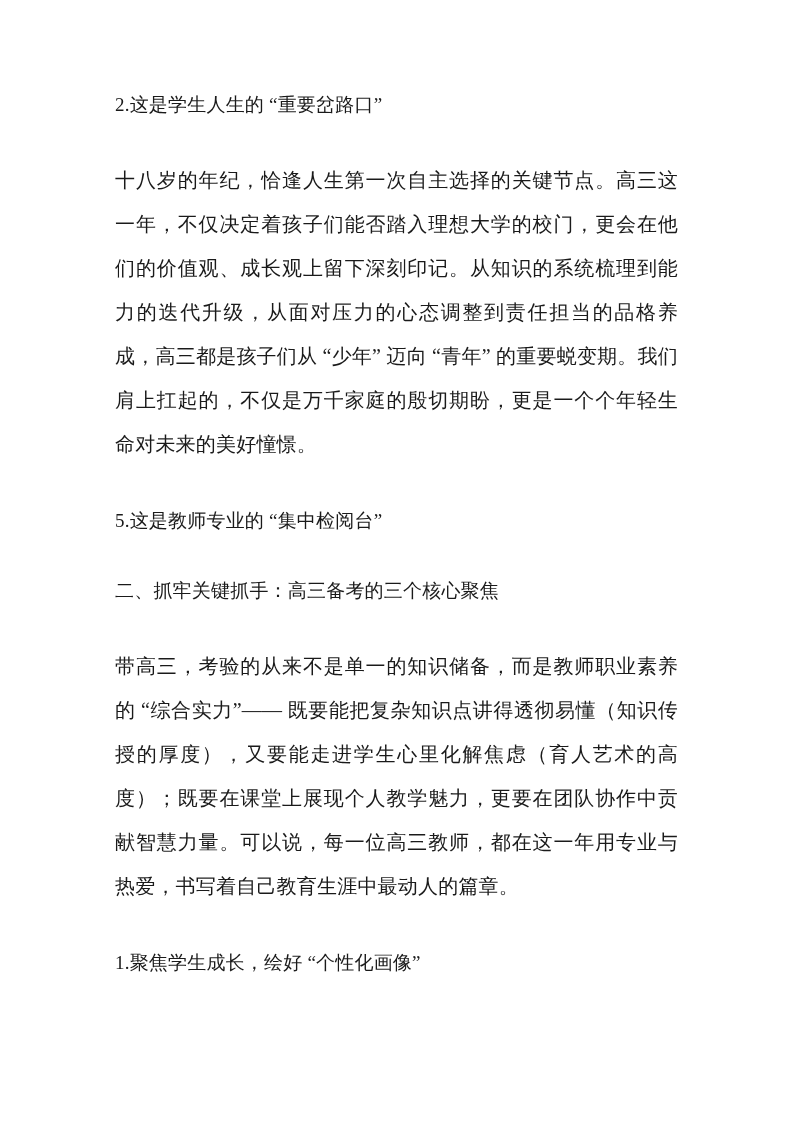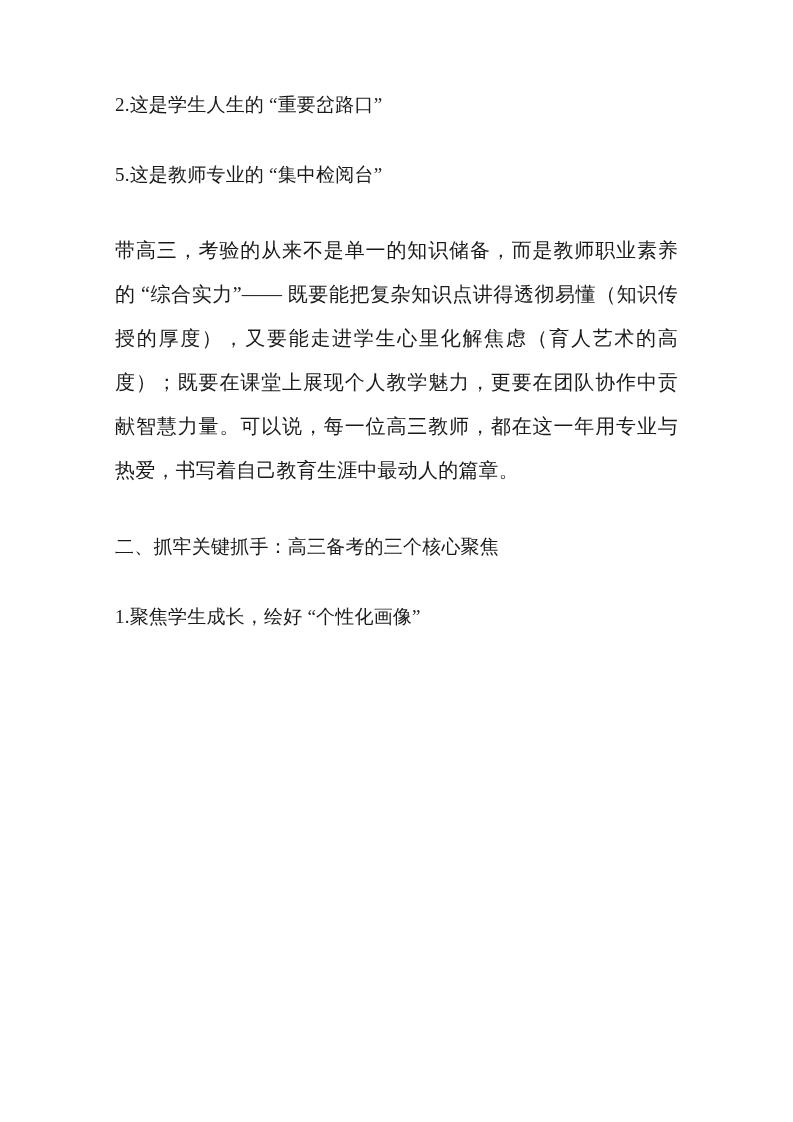--- a/index.html
+++ b/index.html
@@ -48,23 +48,24 @@
   }
 </style>
 </head>
 <body>
 
 <div class="page">
   <div class="content">
 
     <p class="para heading">2.这是学生人生的 “重要岔路口”</p>
 
+    <p class="para body-text">十八岁的年纪，恰逢人生第一次自主选择的关键节点。高三这一年，不仅决定着孩子们能否踏入理想大学的校门，更会在他们的价值观、成长观上留下深刻印记。从知识的系统梳理到能力的迭代升级，从面对压力的心态调整到责任担当的品格养成，高三都是孩子们从 “少年” 迈向 “青年” 的重要蜕变期。我们肩上扛起的，不仅是万千家庭的殷切期盼，更是一个个年轻生命对未来的美好憧憬。</p>
 
     <p class="para heading">5.这是教师专业的 “集中检阅台”</p>
 
+    <p class="para heading">二、抓牢关键抓手：高三备考的三个核心聚焦</p>
+
     <p class="para body-text">带高三，考验的从来不是单一的知识储备，而是教师职业素养的 “综合实力”—— 既要能把复杂知识点讲得透彻易懂（知识传授的厚度），又要能走进学生心里化解焦虑（育人艺术的高度）；既要在课堂上展现个人教学魅力，更要在团队协作中贡献智慧力量。可以说，每一位高三教师，都在这一年用专业与热爱，书写着自己教育生涯中最动人的篇章。</p>
-
-    <p class="para heading">二、抓牢关键抓手：高三备考的三个核心聚焦</p>
 
     <p class="para heading last">1.聚焦学生成长，绘好 “个性化画像”</p>
 
   </div>
 </div>
 
 </body></html>

